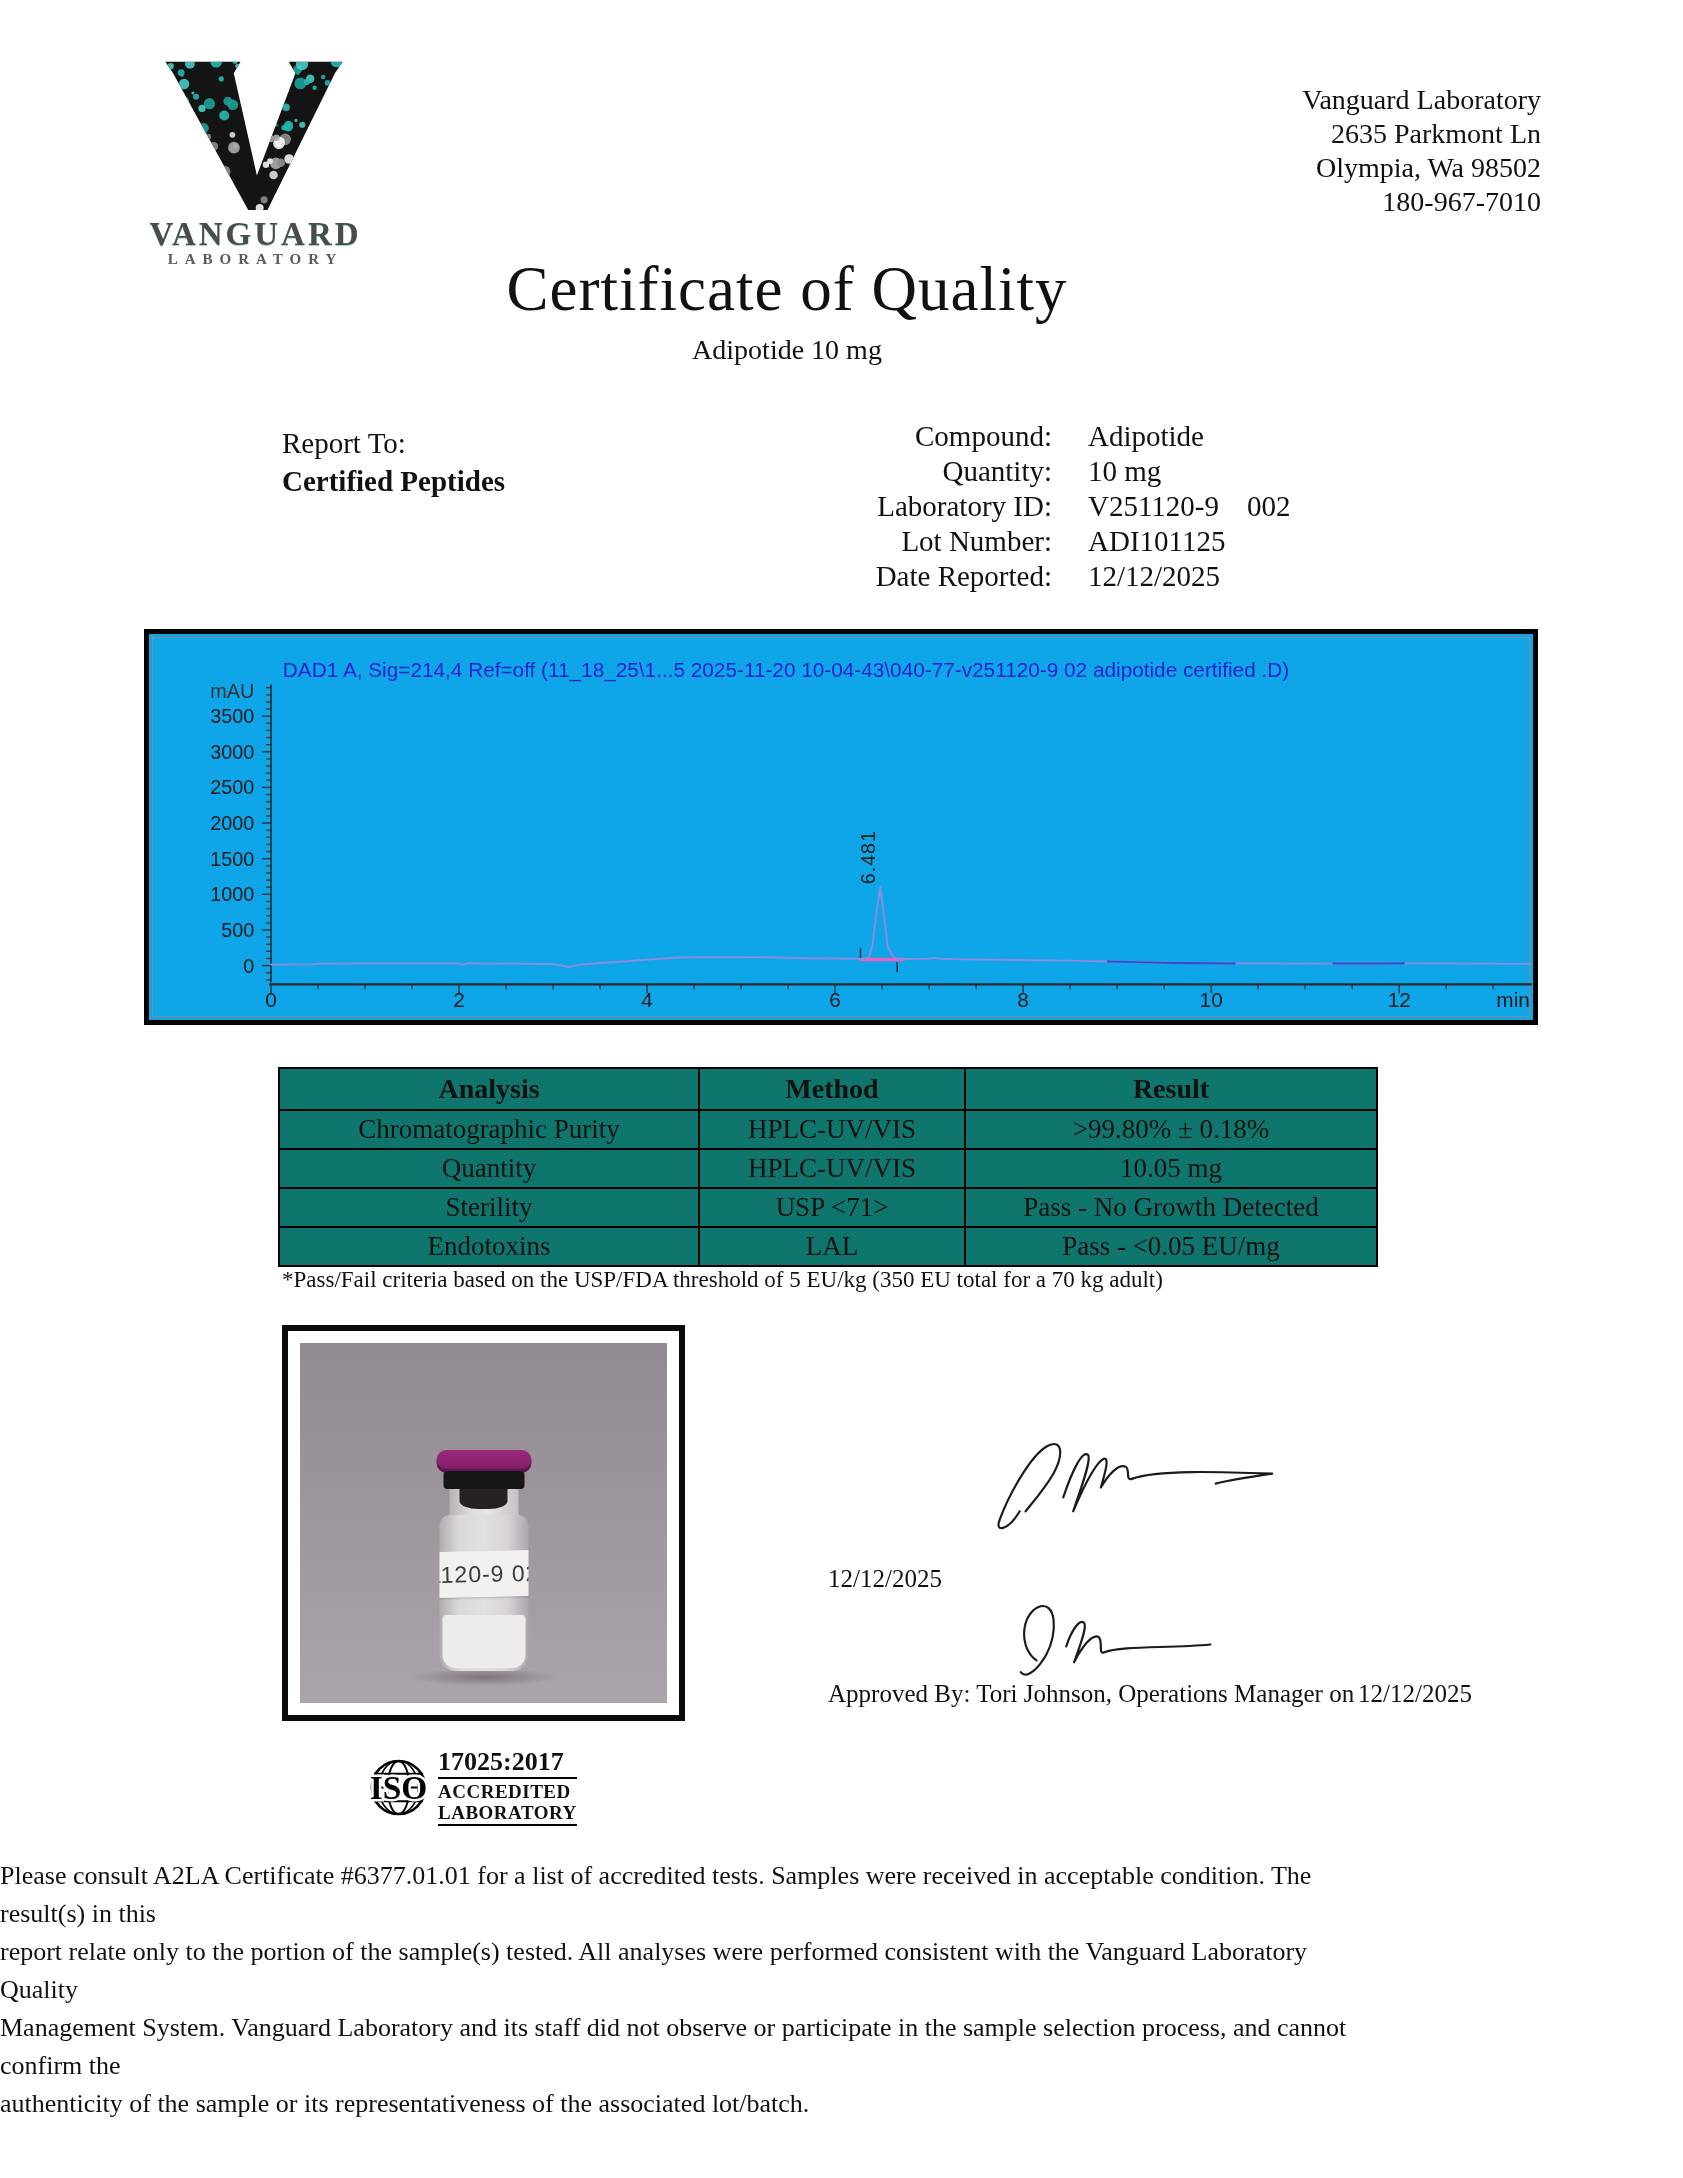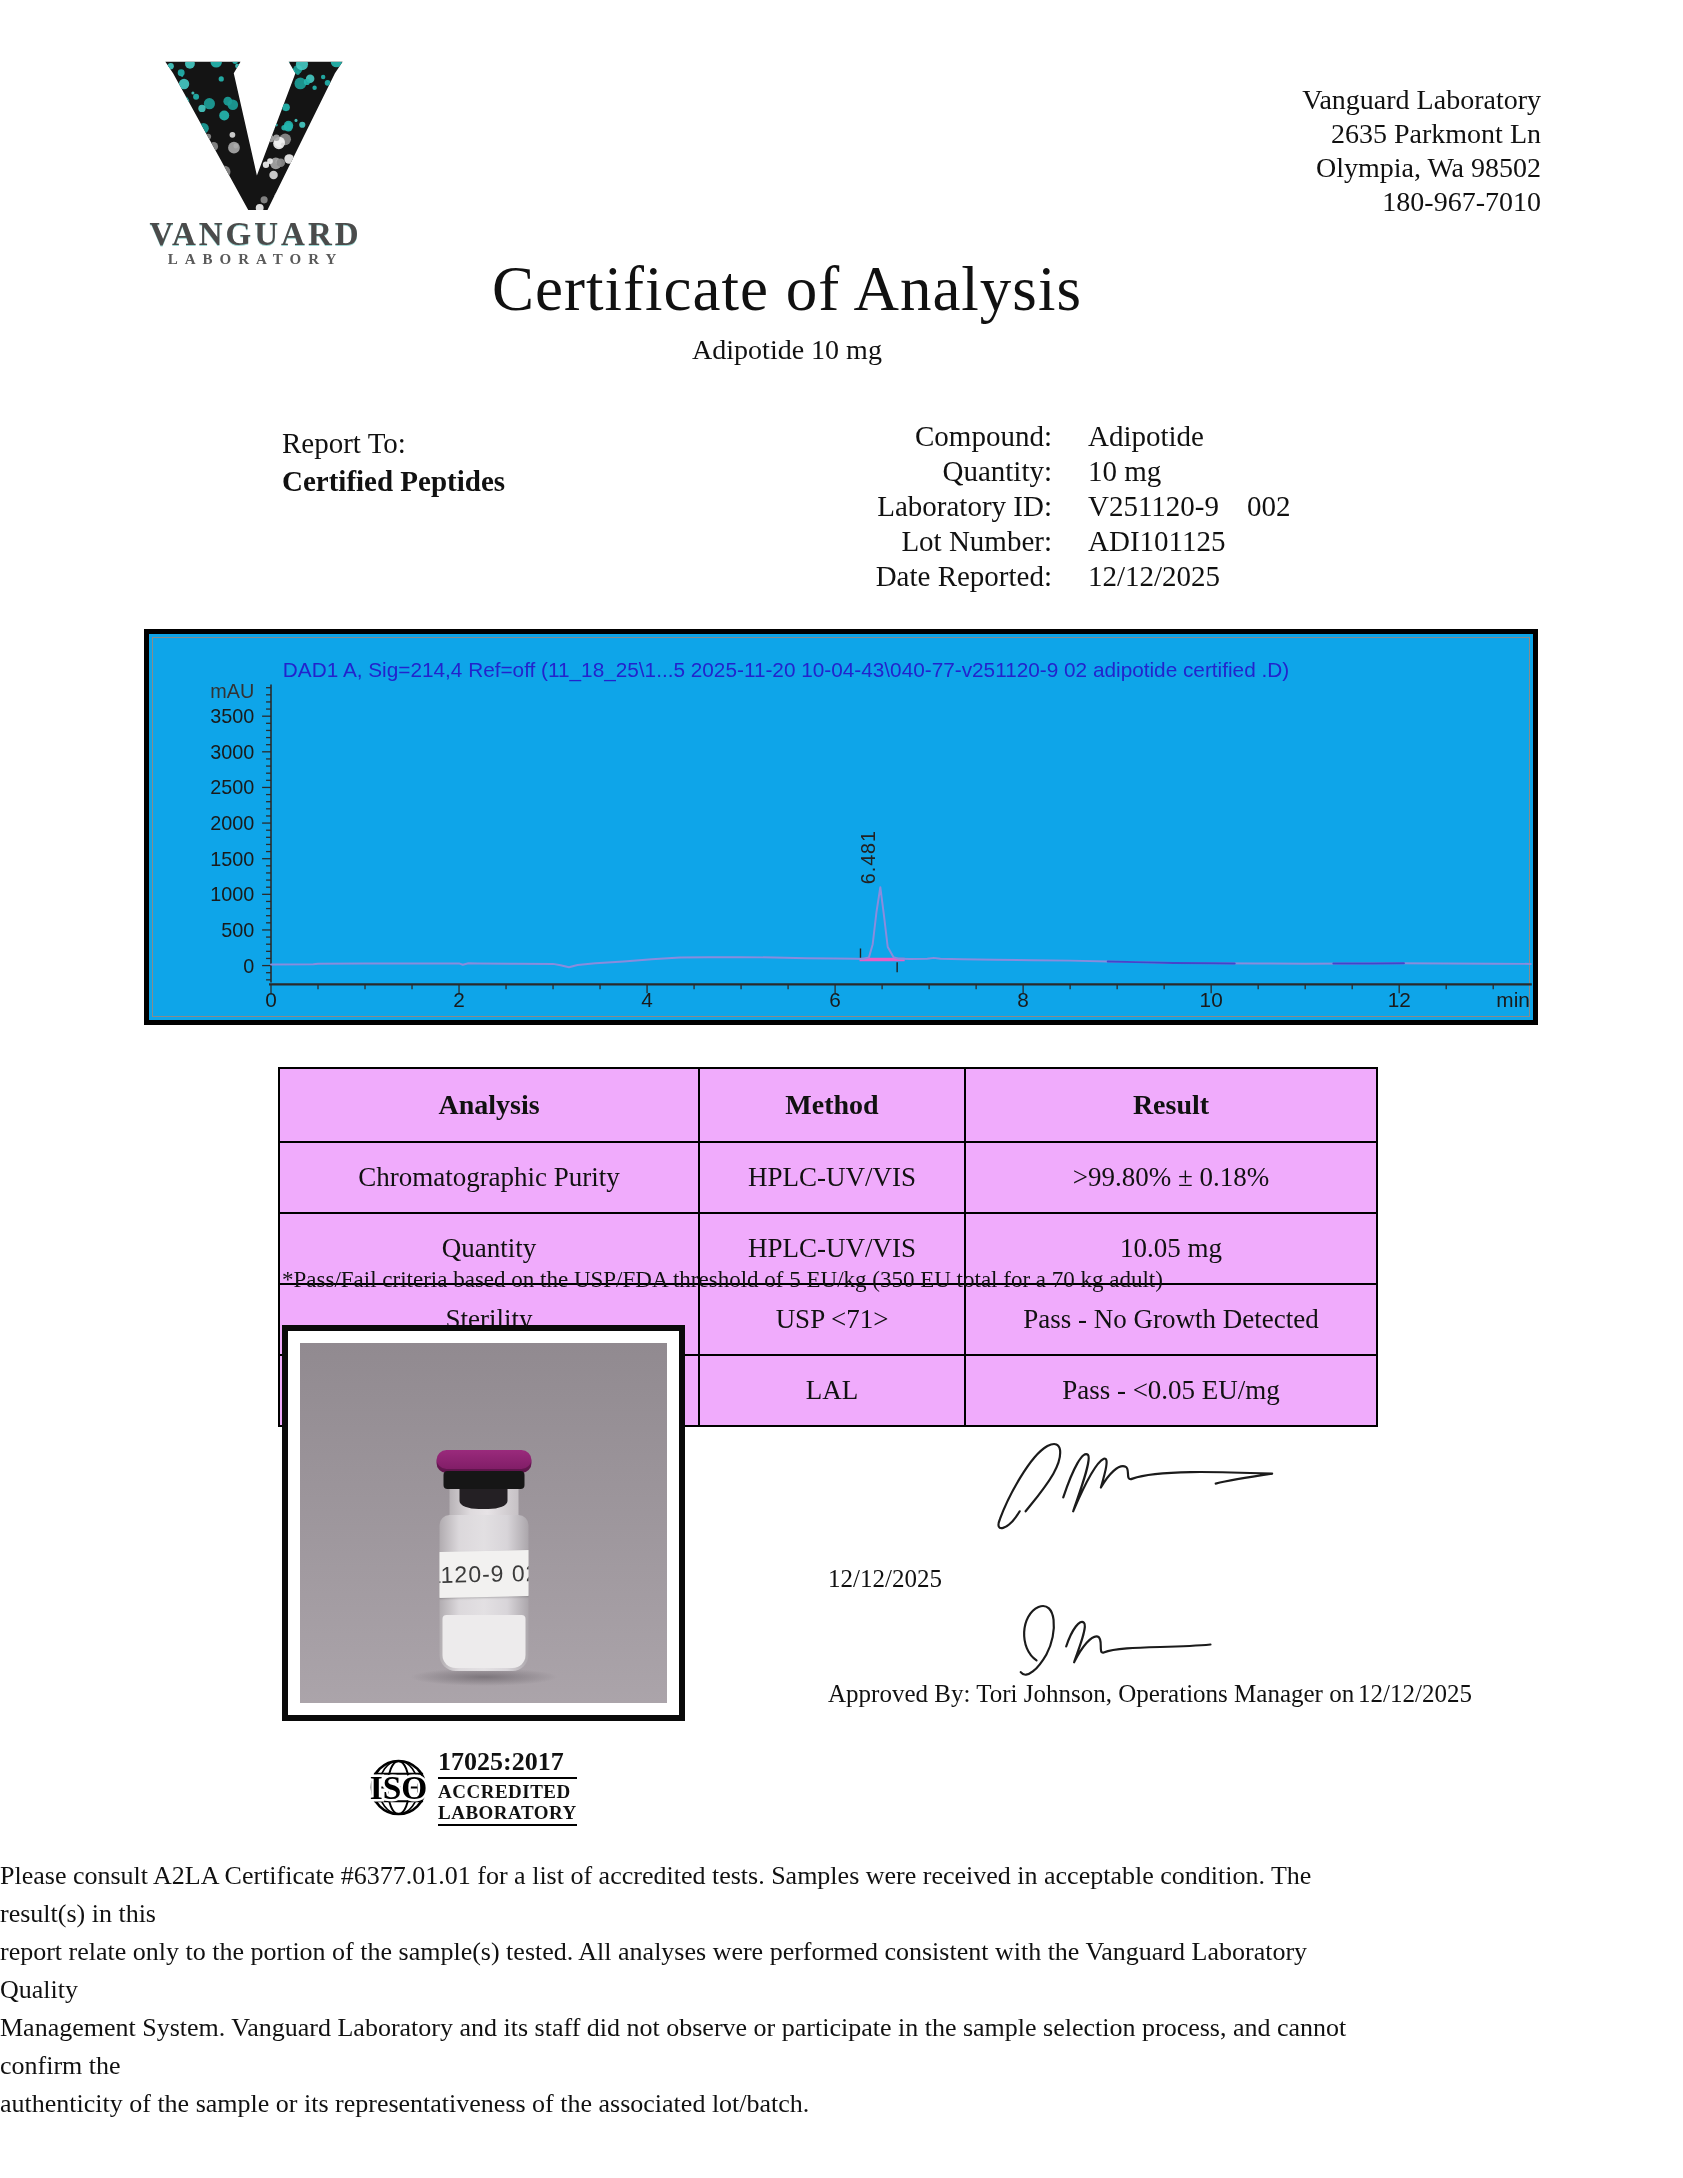--- a/index.html
+++ b/index.html
@@ -33,21 +33,21 @@
     border:5px solid #000; background:#0ea5e9; box-sizing:border-box;}
   .chart-inner-line{position:absolute; inset:3px; border:1px solid #8a8a8a;}
   #chart-svg{position:absolute; inset:5px;}
   .ax{font:20px "Liberation Sans", sans-serif; fill:#1a1a1a;}
   .ax2{font:21px "Liberation Sans", sans-serif; fill:#1a1a1a;}
   .peaklabel{font:20px "Liberation Sans", sans-serif; fill:#222; letter-spacing:1px;}
   #chart-title{font:21px "Liberation Sans", sans-serif; fill:#2323cc;}
   #chart-ylabel{font:20px "Liberation Sans", sans-serif; fill:#333;}
   
   .results{position:absolute; left:278px; top:1067px; border-collapse:collapse; font-size:27px;}
-  .results th,.results td{border:2.5px solid #000; text-align:center; padding:16px 6px; background:#f0abfc;}
+  .results th,.results td{border:2.5px solid #000; text-align:center; padding:0 6px; background:#0f766e;}
   .results th{font-size:28px; height:40px; font-weight:bold;}
   .results td{height:37px;}
   .col-a{width:406px;} .col-m{width:252px;} .col-r{width:398px;}
   .footnote{position:absolute; left:282px; top:1267px; font-size:23px; white-space:nowrap;}
   
   .vial-frame{position:absolute; left:282px; top:1325px; width:403px; height:396px;
     border:6px solid #0a0a0a; background:#fff; box-sizing:border-box;}
   .vial-photo{position:absolute; inset:12px; background:linear-gradient(180deg,#918a90 0%,#9f989e 55%,#aba4aa 100%); overflow:hidden;}
   .vial{position:absolute; left:50%; top:107px; transform:translateX(-50%); width:95px;}
   .vial-shadow{position:absolute; left:50%; top:325px; transform:translateX(-50%); width:149px; height:18px;
@@ -254,21 +254,21 @@
   </div>
 
   <div class="address">
     <div>Vanguard Laboratory</div>
     <div>2635 Parkmont Ln</div>
     <div>Olympia, Wa 98502</div>
     <div>180-967-7010</div>
   </div>
 
   <div class="title-wrap">
-    <h1 class="doc-title">Certificate of Analysis</h1>
+    <h1 class="doc-title">Certificate of Quality</h1>
     <div class="doc-subtitle">Adipotide 10 mg</div>
   </div>
 
   <div class="report-to">
     <div>Report To:</div>
     <div class="client">Certified Peptides</div>
   </div>
 
   <div class="details">
     <div class="details-row">

